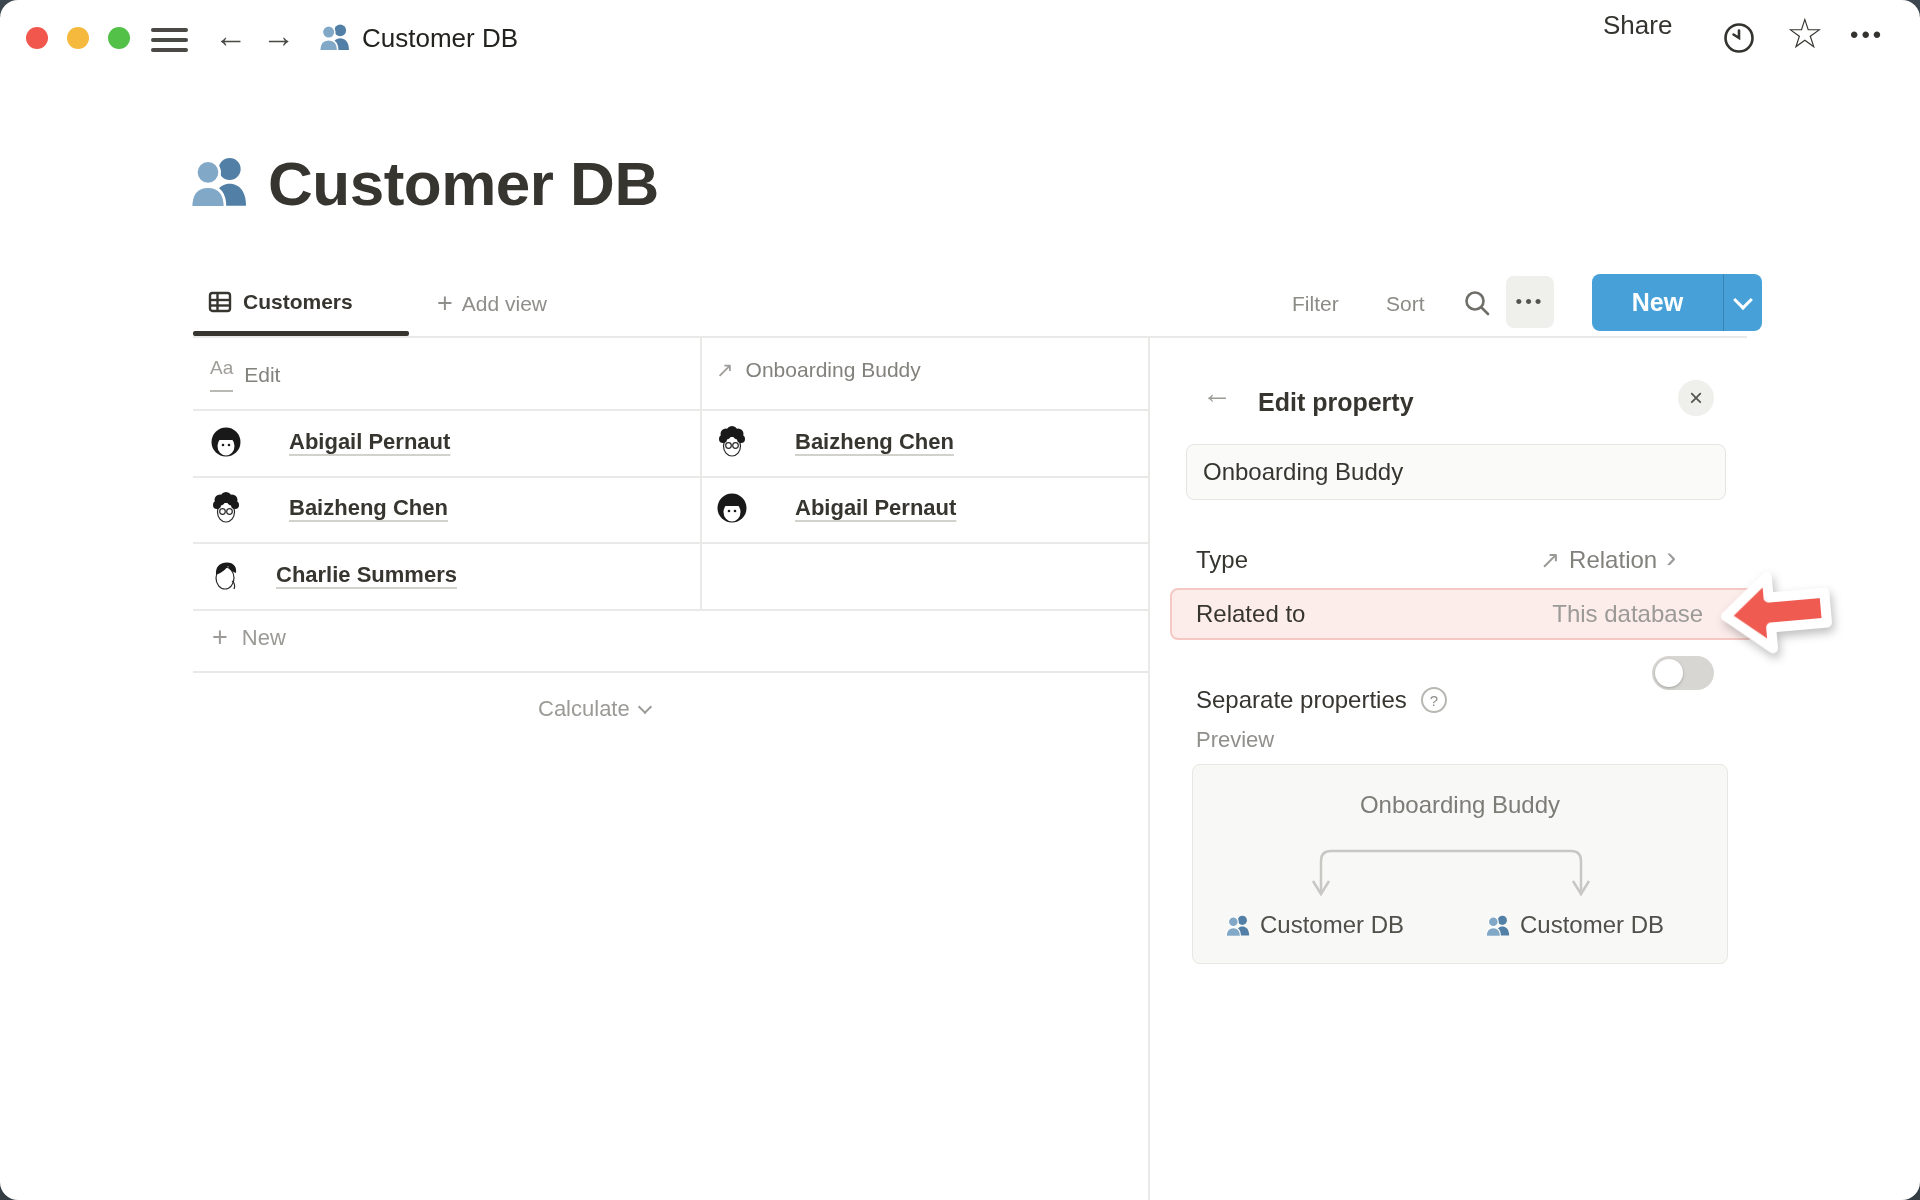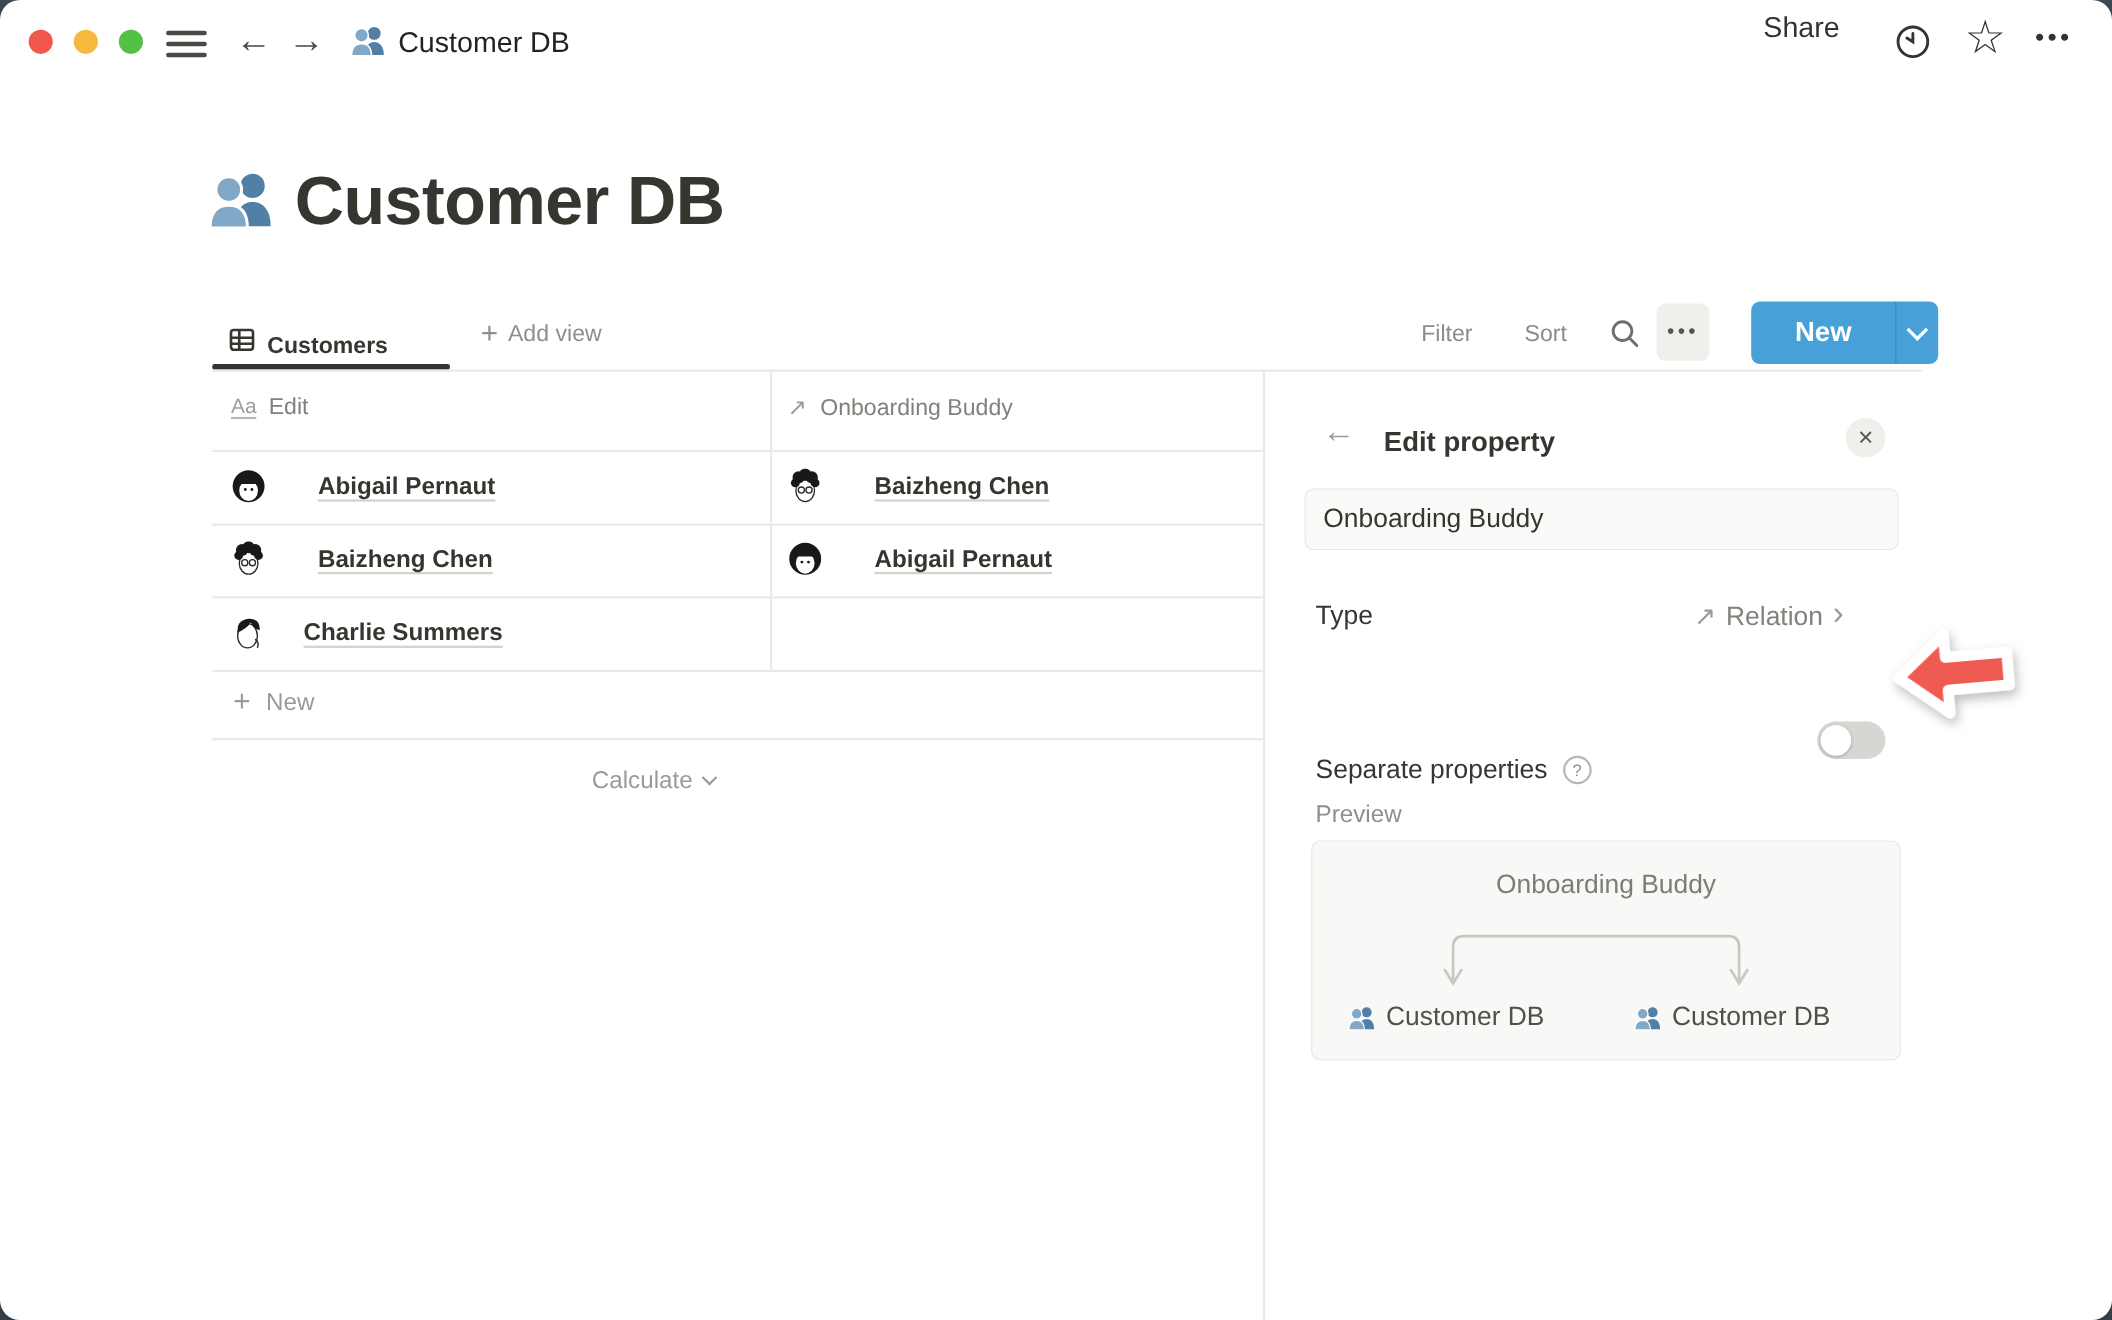--- a/index.html
+++ b/index.html
@@ -13,38 +13,38 @@
   .burger span{display:block;width:37px;height:4px;background:#4A4945;border-radius:2px;margin:6px 0;}
   .navglyph{font-size:33px;color:#4A4945;line-height:1;}
   .bc-title{font-size:26px;color:#23221F;}
   .tb-label{font-size:26px;color:#34332F;}
   .tb-icon{color:#34332F;}
 
   
   .page-title{font-size:62px;font-weight:700;color:#373530;letter-spacing:-.5px;}
 
   
-  .tab-label{font-size:21px;font-weight:600;color:#37352F;margin-top:13px;}
+  .tab-label{font-size:21px;font-weight:600;color:#37352F;}
   .muted{color:#8F8E8A;}
   .vb-text{font-size:21px;}
   .more-box{width:48px;height:52px;border-radius:8px;background:#EFEFEC;justify-content:center;}
   .dots{font-size:19px;letter-spacing:3px;color:#55544E;}
   .new-btn{width:170px;height:57px;border-radius:8px;background:#47A1D8;}
   .new-btn .lbl{width:131px;text-align:center;font-size:25px;font-weight:700;color:#fff;}
   .new-btn .div{width:1px;height:57px;background:rgba(0,0,0,.18);}
   .chev{display:inline-block;border-right:3px solid #fff;border-bottom:3px solid #fff;
         width:11px;height:11px;transform:rotate(45deg);margin-top:-6px;}
   .chev.gray{border-color:#9B9A97;border-width:2px;width:8px;height:8px;margin-top:-4px;}
 
   
   .hline{background:#E9E9E7;height:1.5px;}
   .vline{background:#E9E9E7;width:1.5px;}
   .col-head{font-size:21px;color:#82817C;}
   .col-icon{font-size:21px;color:#9E9D99;}
-  .aa{font-size:19px;color:#9E9D99;border-bottom:2px solid #B9B8B4;padding-bottom:0;line-height:1;}
+  .aa{font-size:19px;color:#9E9D99;border-bottom:2px solid #B9B8B4;padding-bottom:13px;line-height:1;}
   .cell-link{font-size:22px;font-weight:600;color:#37352F;text-decoration:underline;
              text-decoration-color:#D3D1CB;text-decoration-thickness:1.5px;text-underline-offset:5px;margin-left:34px;}
   .gray-txt{font-size:22px;color:#9B9A97;}
   .avatar{width:32px;height:32px;}
 
   
   .panel-title{font-size:25px;font-weight:700;color:#37352F;}
   .close-btn{width:36px;height:36px;border-radius:50%;background:#EFEFEC;justify-content:center;
              font-size:24px;color:#55544E;}
   .name-input{width:540px;height:56px;border-radius:8px;background:#FAFAF8;border:1.5px solid #E5E5E2;
@@ -251,20 +251,24 @@
 
   <input class="abs name-input" style="left: 1186px; top: 444px;" value="Onboarding Buddy">
 
   <div class="abs prop-label" style="left:1196px;top:546px">Type</div>
   <div class="abs flex" style="left:1540px;top:546px;gap:9px">
     <span class="prop-value soft">↗</span>
     <span class="prop-value">Relation</span>
     <span class="soft" style="font-size:30px;line-height:1;margin-top:-6px">›</span>
   </div>
 
+  <div class="abs flex related-row" style="left:1170px;top:588px;padding:0 24px;justify-content:space-between">
+    <span class="prop-label">Related to</span>
+    <span class="prop-value soft" style="margin-right:26px">This database</span>
+  </div>
 
   <div class="abs" style="left:1718px;top:562px;transform:rotate(-5deg)">
     <svg width="116" height="100" viewBox="0 0 116 100" style="overflow:visible">
       <polygon points="8,50 52,14 52,35 108,35 108,65 52,65 52,86" fill="#EF5A51" stroke="#fff" stroke-width="10" stroke-linejoin="round" style="filter:drop-shadow(2px 5px 5px rgba(0,0,0,0.25))"></polygon>
     </svg>
   </div>
 
   <div class="abs flex" style="left:1196px;top:686px;gap:14px">
     <span class="prop-label">Separate properties</span>
     <span class="flex help">

